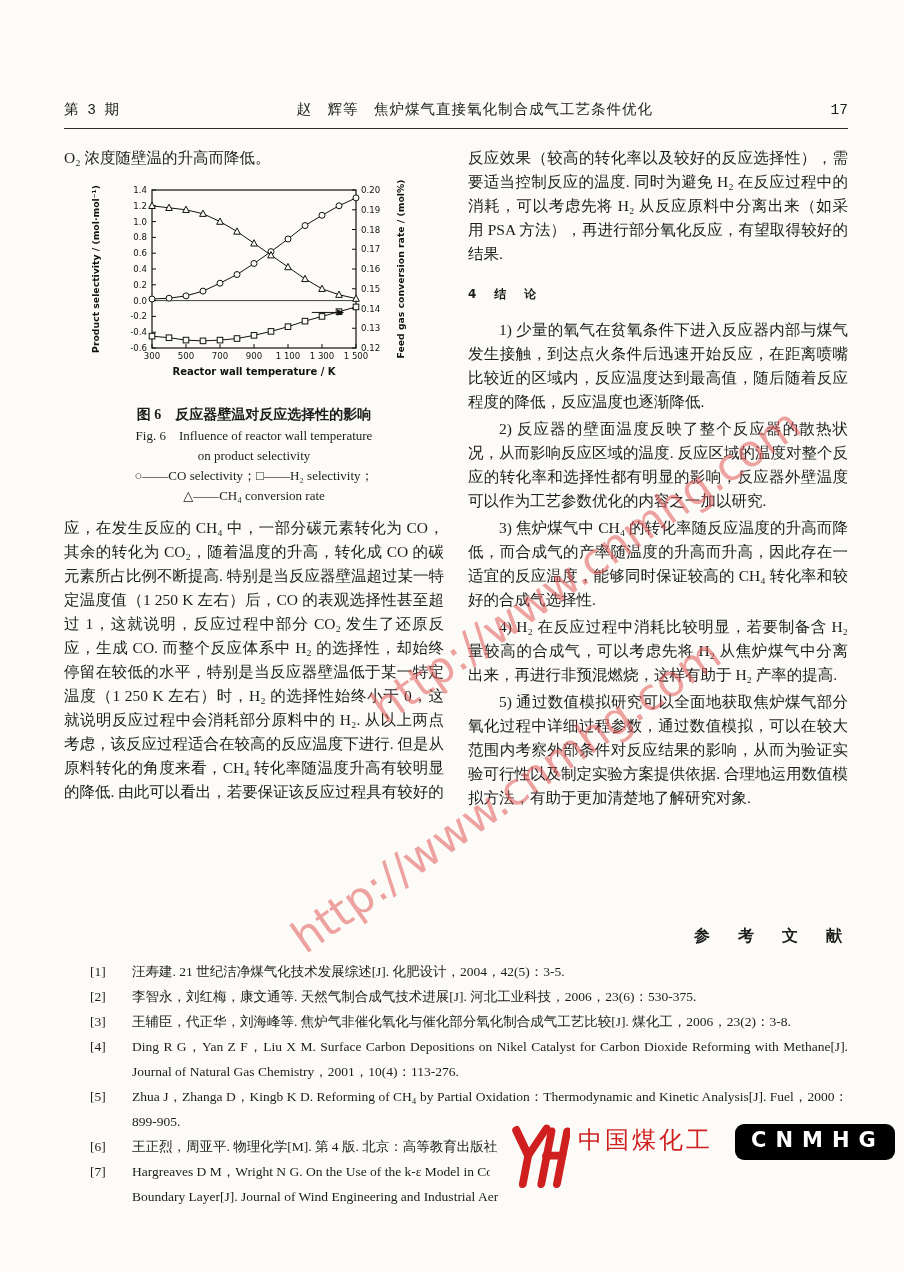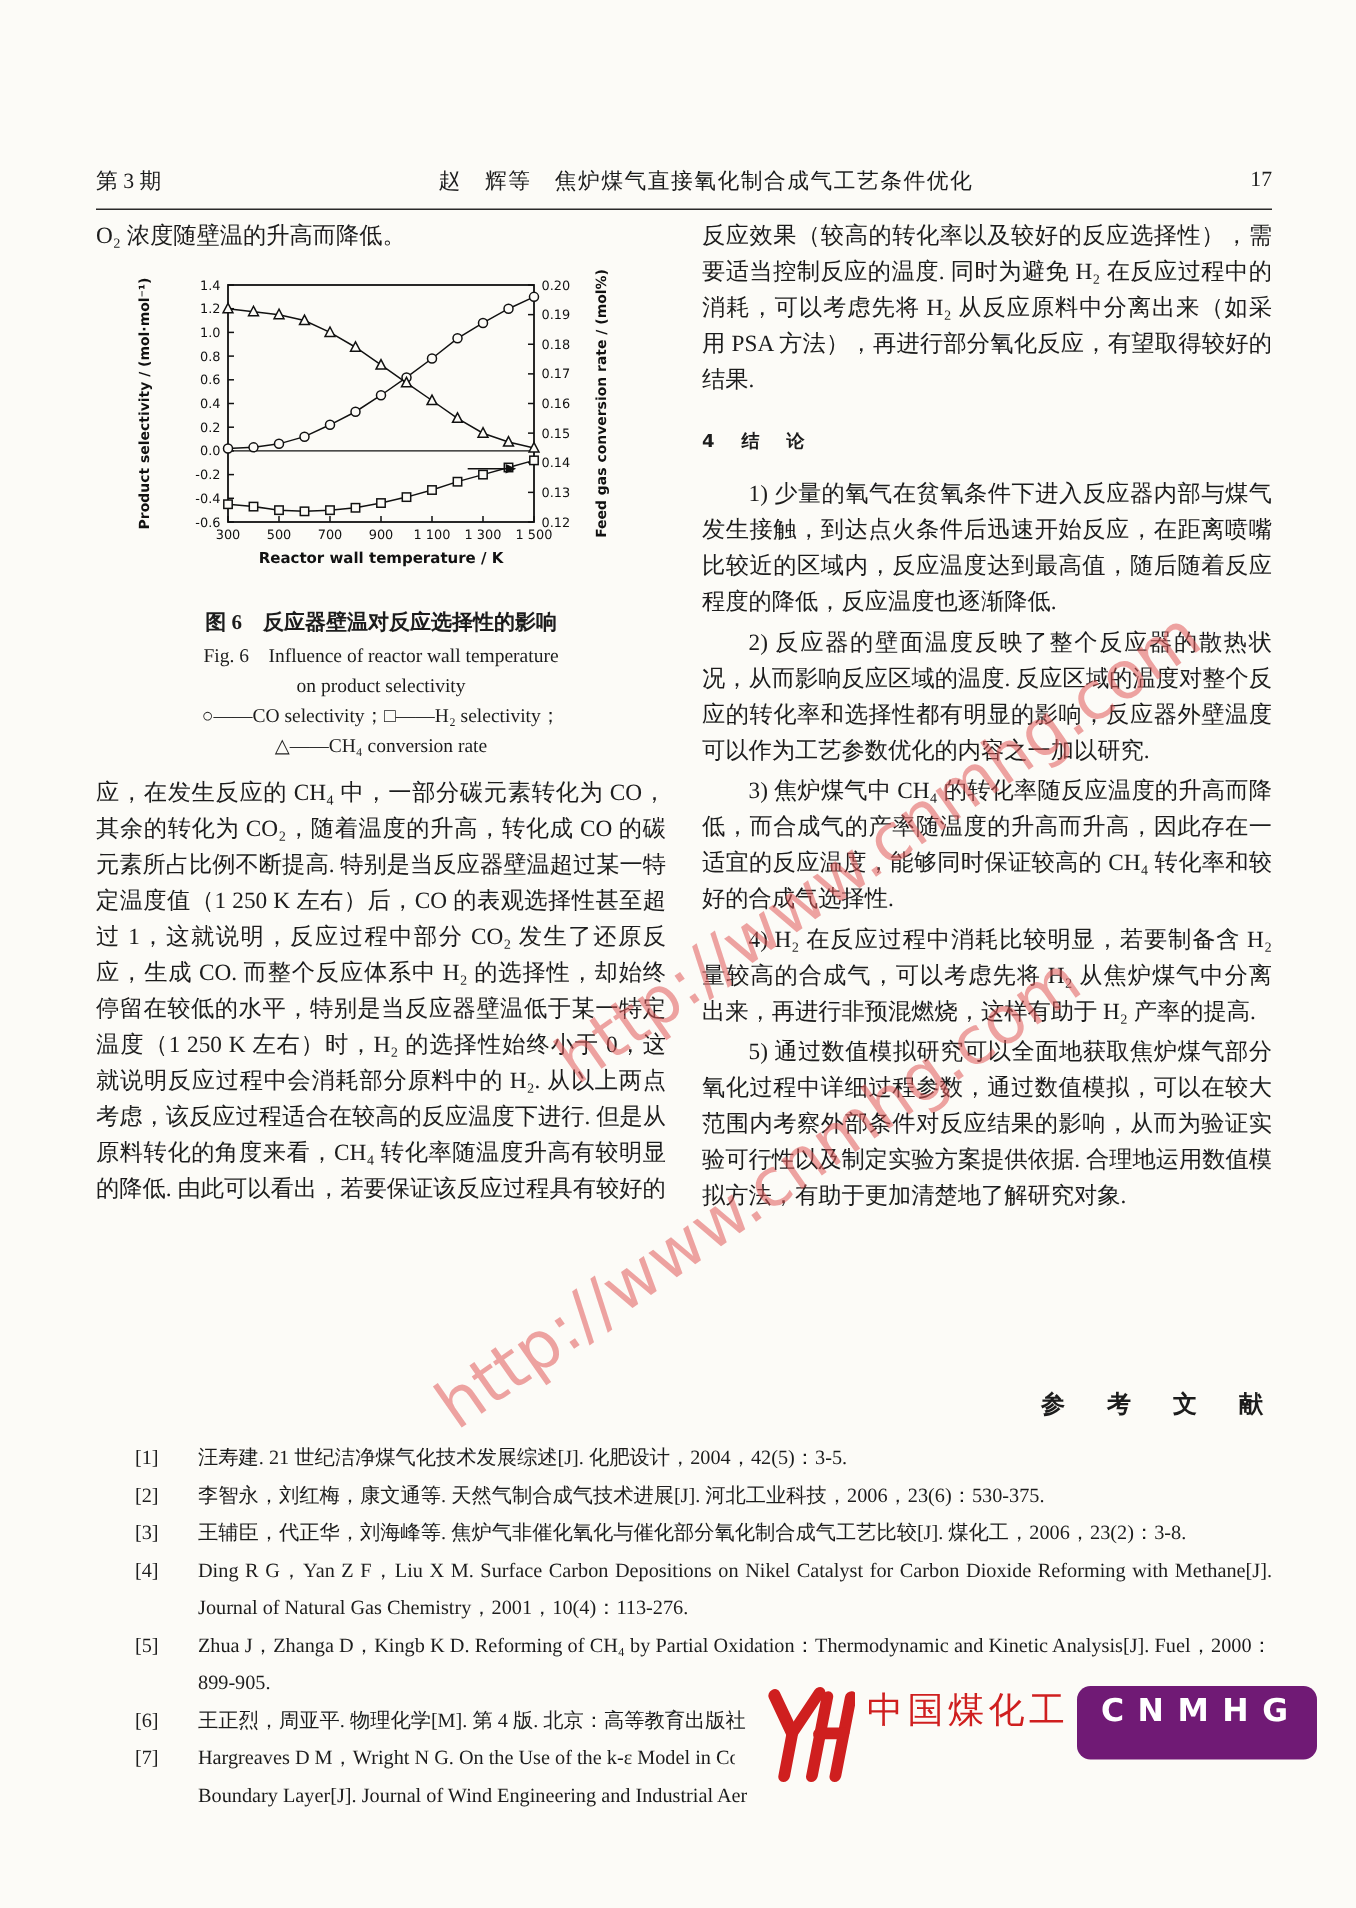--- a/index.html
+++ b/index.html
@@ -1,20 +1,20 @@
 <!DOCTYPE html>
 <html><head>
 <meta charset="utf-8">
 <style>
   html,body{margin:0;padding:0;background:#e8e6e0;}
   .page{position:relative;width:904px;height:1272px;margin:0 auto;background:#fcfbf7;
         font-family:"Liberation Serif","DejaVu Serif",serif;color:#1c1c1c;overflow:hidden;}
   
-  .header{position:absolute;top:111px;left:64px;right:56px;display:flex;justify-content:space-between;
-          align-items:center;font-size:14.5px;border-bottom:1.6px solid #2a2a2a;padding-bottom:9px;}
+  .header{position:absolute;top:100px;left:64px;right:56px;display:flex;justify-content:space-between;
+          align-items:center;font-size:14.5px;border-bottom:1.6px solid #2a2a2a;padding-bottom:9px;font-family:Liberation Mono, monospace;}
   .header .mid{letter-spacing:1px;}
   
   .columns{position:absolute;top:146px;left:64px;right:56px;height:780px;overflow:hidden;
            display:flex;gap:24px;}
   .col{width:calc(50% - 12px);font-size:15.5px;line-height:24px;text-align:justify;}
   .para{margin:0 0 2px;text-indent:2em;}
   .para.cont{text-indent:0;}
   
   .figure{margin:8px 0 2px;text-align:center;}
   .fig-caption{font-size:13px;line-height:20px;text-align:center;margin:4px 0 10px;}
@@ -37,23 +37,23 @@
                   font-family:"DejaVu Sans","Liberation Sans",sans-serif;
                   transform:rotate(-35deg);white-space:nowrap;pointer-events:none;z-index:5;}
   .wm1{left:330px;top:540px;}
   .wm2{left:250px;top:770px;}
   
   .logo{position:absolute;left:498px;top:1114px;display:flex;align-items:flex-start;gap:8px;
         background:#fcfbf7;padding:4px 8px 6px;z-index:6;}
   .logo-right{display:flex;flex-direction:row;gap:5px;margin-top:6px;}
   .logo-cn{color:#cf1f1f;font-size:24px;letter-spacing:3px;
            font-family:"DejaVu Sans","Liberation Sans",sans-serif;}
-  .logo-en-box{background:#701a75;color:#fff;border-radius:9px;text-align:center;
+  .logo-en-box{background:#000000;color:#fff;border-radius:9px;text-align:center;
                font-family:"DejaVu Sans","Liberation Sans",sans-serif;font-weight:bold;
-               font-size:21px;letter-spacing:9px;padding:4px 10px 21px 16px;}
+               font-size:21px;letter-spacing:9px;padding:4px 10px 8px 16px;margin-left:17px;}
   svg{display:block;margin:0 auto;}
   .chart-wrap{display:inline-block;}
 </style>
 </head>
 <body>
 
 <div class="page">
 
   <div class="watermark">
     <span class="wm1">http://www.cnmhg.com</span>

